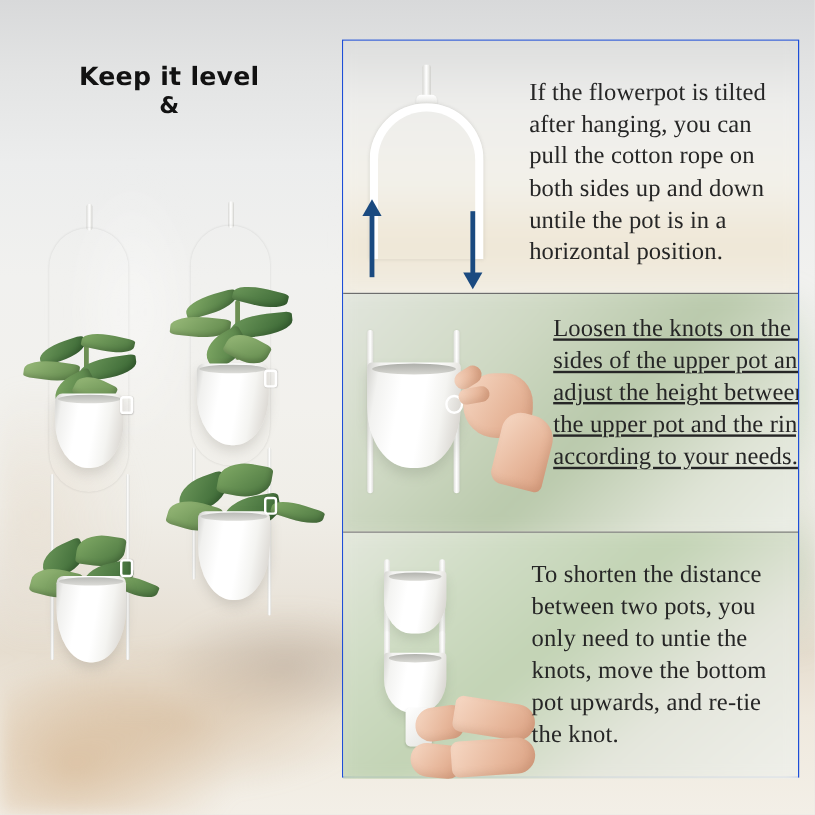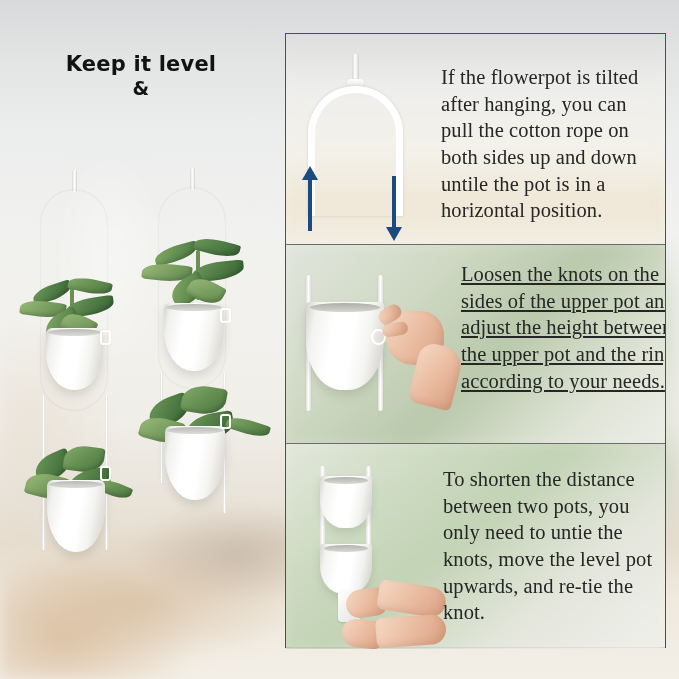--- a/index.html
+++ b/index.html
@@ -442,17 +442,17 @@
         <div class="p3-rope" style="left:34px; top:82px; height:26px;"></div>
         <div class="p3-rope" style="left:80px; top:82px; height:26px;"></div>
         <div class="p3-pot" style="left:34px; top:100px; width:52px; height:50px;"></div>
         <div class="knot-bundle" style="left:52px; top:146px; width:22px; height:32px;"></div>
 
         <div class="hand" style="left:60px; top:145px; width:40px; height:28px; border-radius:18px 10px 12px 16px; transform:rotate(-8deg);"></div>
         <div class="hand" style="left:92px; top:140px; width:68px; height:30px; border-radius:8px 18px 18px 8px; transform:rotate(9deg);"></div>
         <div class="hand" style="left:56px; top:176px; width:42px; height:28px; border-radius:16px 10px 12px 18px; transform:rotate(6deg);"></div>
         <div class="hand" style="left:90px; top:172px; width:70px; height:30px; border-radius:8px 18px 18px 8px; transform:rotate(-4deg);"></div>
       </div>
-      <div class="panel-text">To shorten the distance between two pots, you only need to untie the knots, move the level pot upwards, and re-tie the knot.</div>
+      <div class="panel-text">To shorten the distance between two pots, you only need to untie the knots, move the bottom pot upwards, and re-tie the knot.</div>
     </div>
 
   </div>
 </div>
 
 </body></html>

